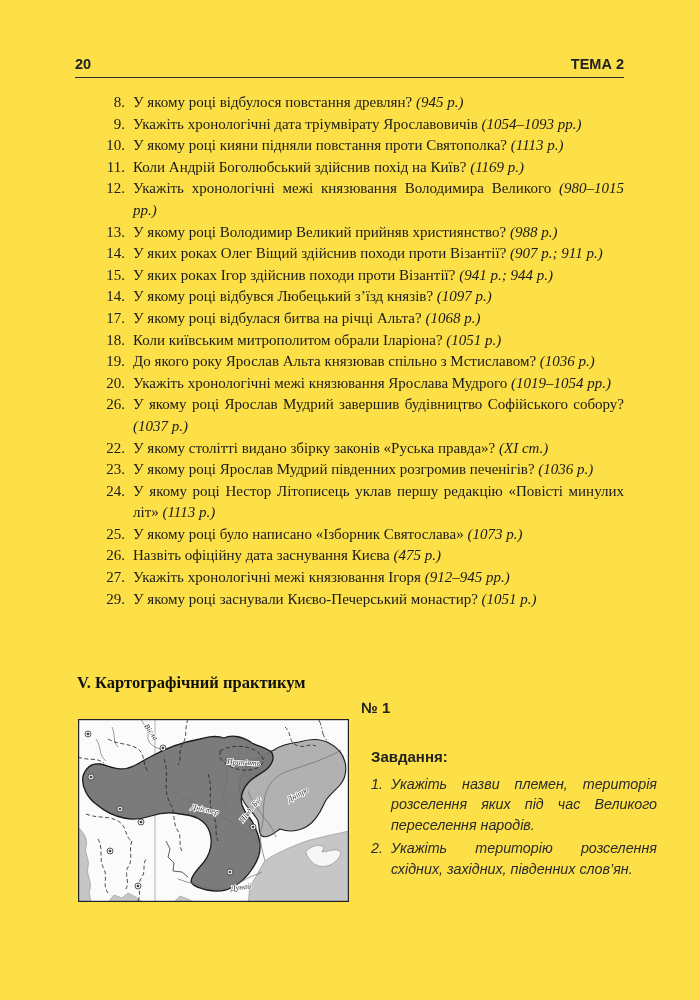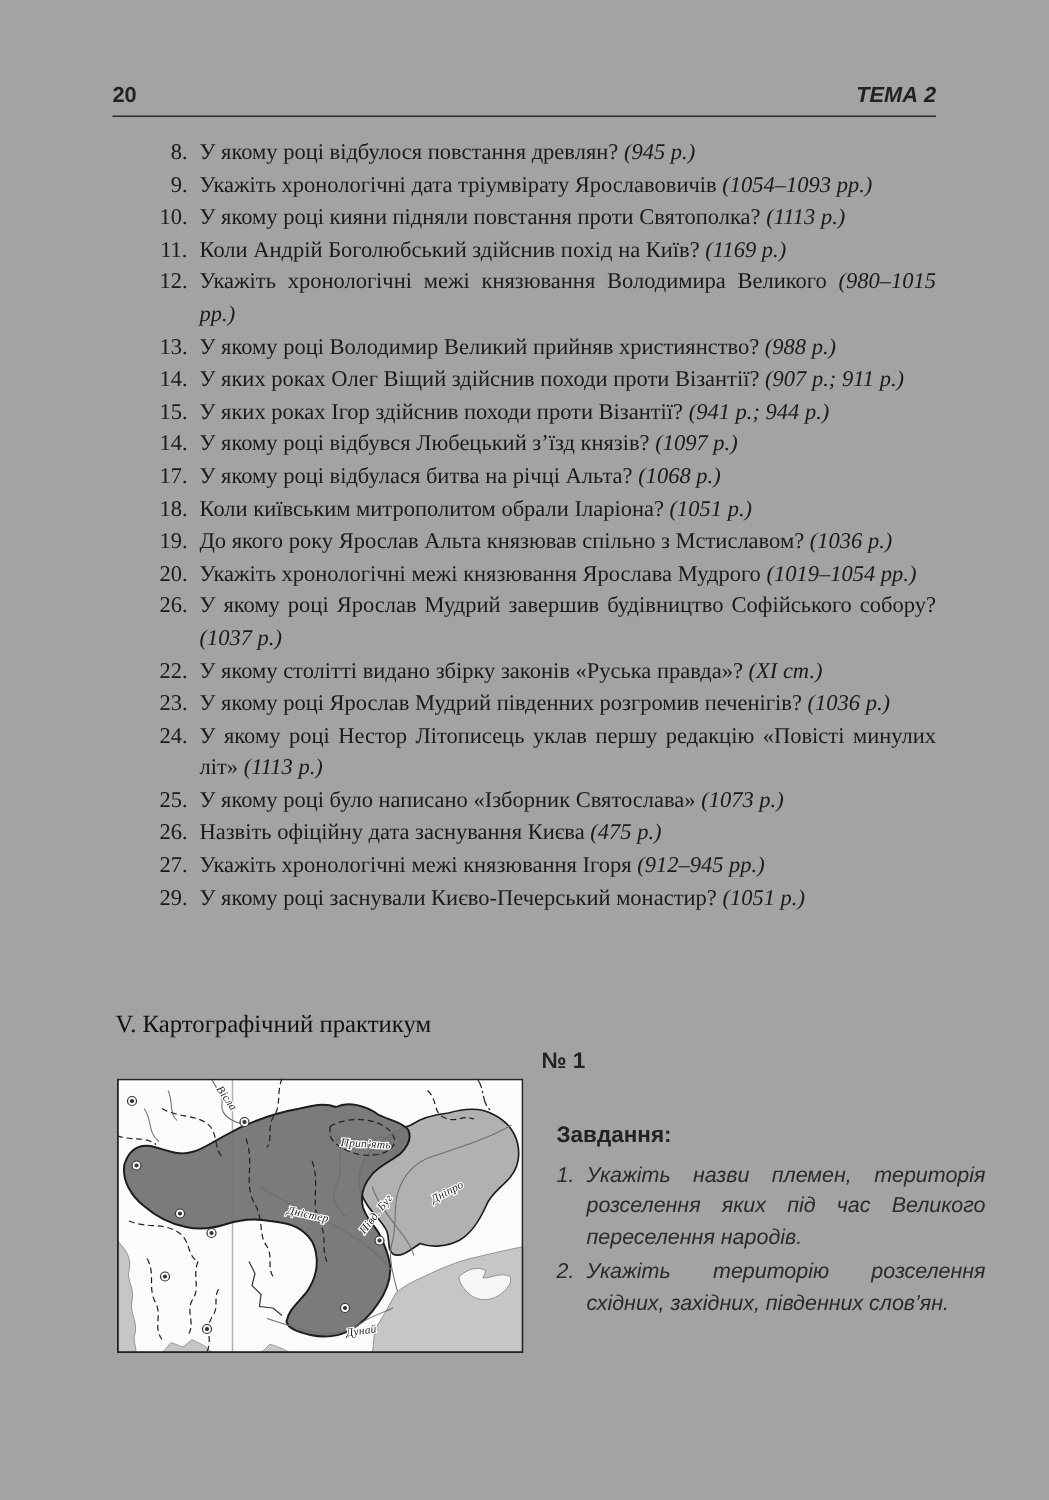--- a/index.html
+++ b/index.html
@@ -1,33 +1,33 @@
 <!DOCTYPE html>
 <html><head>
 <meta charset="utf-8">
 <style>
   html,body{margin:0;padding:0;background:#ffffff;}
-  .page{position:relative;width:699px;height:1000px;background:#a3a3a3;overflow:hidden;
+  .page{position:relative;width:699px;height:1000px;background:#fde047;overflow:hidden;
         font-family:"Liberation Serif",serif;color:#1a1a1a;}
 
   
   .header{position:absolute;left:75px;top:56px;width:549px;height:21px;
           border-bottom:1.5px solid #2b2b2b;
           display:flex;justify-content:space-between;align-items:flex-start;
           font-family:"Liberation Sans",sans-serif;font-weight:bold;font-size:14.5px;color:#222;}
-  .theme{font-style:italic;}
+  .theme{}
 
   
   .qlist{position:absolute;left:75px;top:92px;width:549px;font-size:15px;line-height:21.6px;}
   .qitem{position:relative;padding-left:58px;text-align:justify;}
   .qnum{position:absolute;left:16px;width:34px;text-align:right;}
   .ans{font-style:italic;}
 
   
-  .section-title{position:absolute;left:77px;top:673px;font-weight:normal;font-size:16.5px;color:#111;}
+  .section-title{position:absolute;left:77px;top:673px;font-weight:bold;font-size:16.5px;color:#111;}
 
   
   .map-figure{position:absolute;left:78px;top:719px;width:271px;height:183px;}
   .map-figure svg{display:block;}
 
   
   .practicum{position:absolute;left:361px;top:699px;width:296px;
              font-family:"Liberation Sans",sans-serif;color:#222;}
   .prac-number{font-weight:bold;font-size:15px;}
   .tasks-heading{font-weight:bold;font-size:15px;margin:32px 0 9px 10px;}

